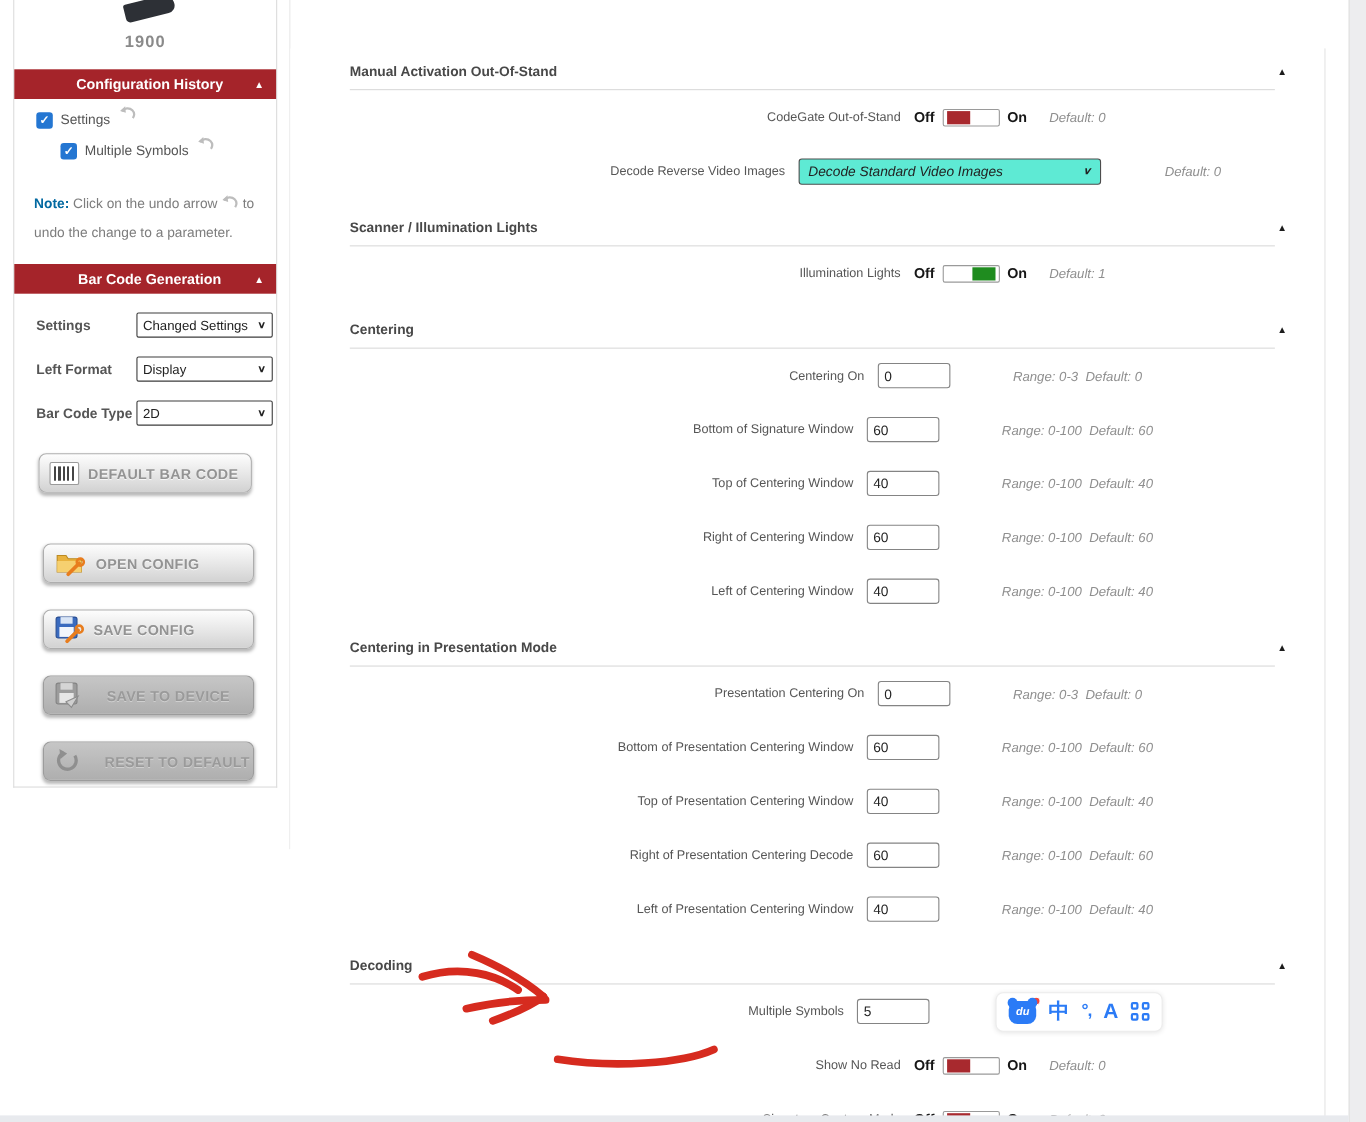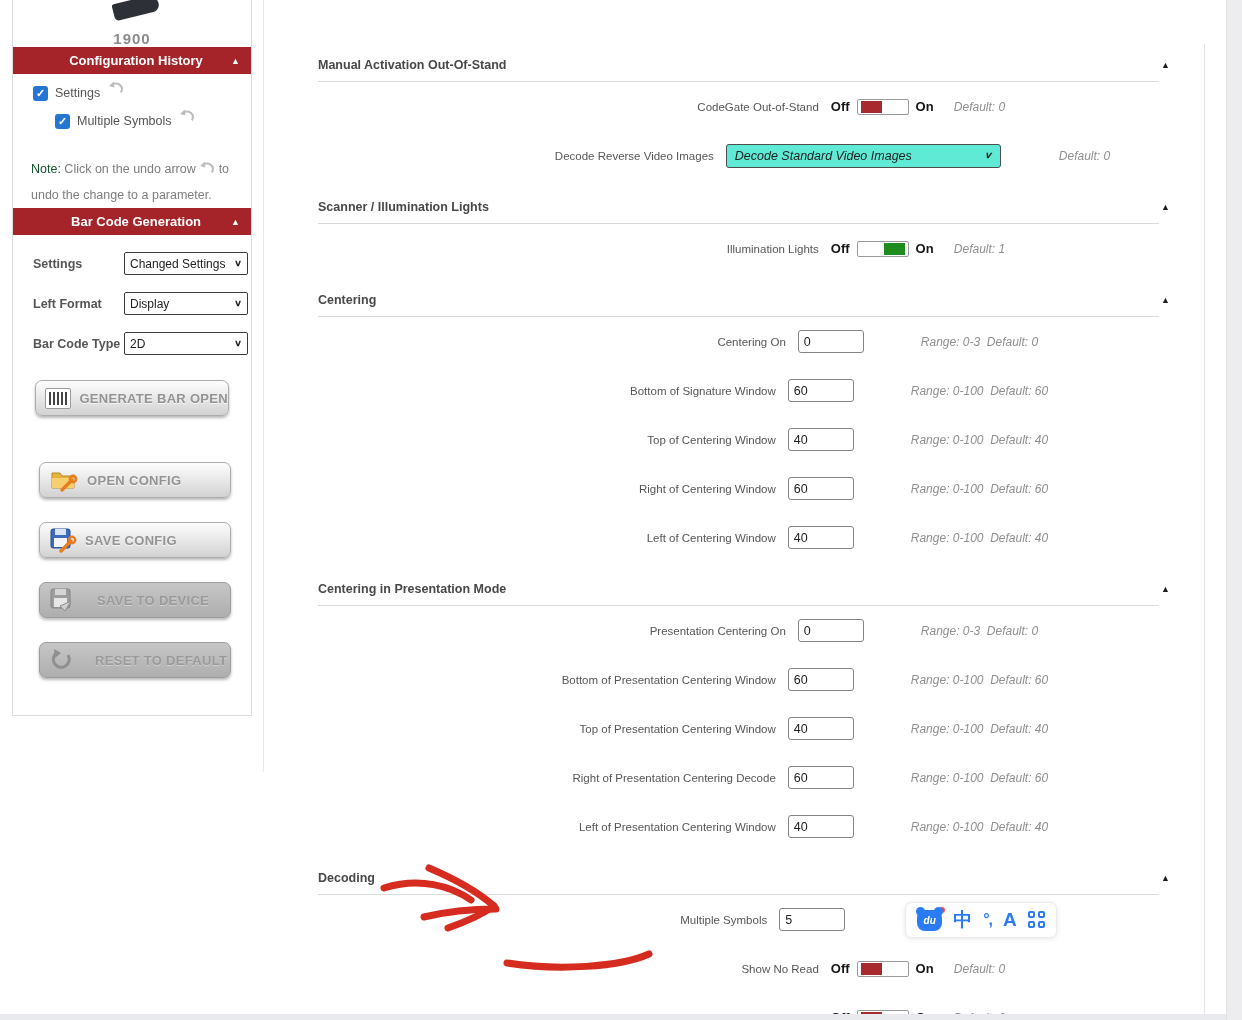--- a/index.html
+++ b/index.html
@@ -10,33 +10,33 @@
   }
   .page { position:relative; width:1242px; height:1020px; background:#fff; }
 
   
   .leftcol { position:absolute; left:0; top:0; width:264px; height:772px; border-right:1px solid #e9e9e9; background:#fff; }
   .panel { position:absolute; left:12px; top:0; width:240px; height:716px;
            border:1px solid #dcdcdc; border-top:none; background:#fff; }
   .device-img { width:46px; height:17px; margin:0 auto; background:#2d3036;
                 border-radius:3px 14px 10px 6px; transform:rotate(-14deg) translateX(4px); }
   .model { text-align:center; margin-top:13px; color:#8a8a8a; font-size:15px; font-weight:600; letter-spacing:1px; }
-  .red-head { display:flex; align-items:center; height:27px; background:#a5242a; margin-top:0; cursor:pointer;padding-left:16px; }
+  .red-head { display:flex; align-items:center; height:27px; background:#a5242a; margin-top:16px; cursor:pointer;padding-left:16px; }
   .red-head .t { flex:1; text-align:center; color:#fff; font-weight:bold; font-size:13px; padding-left:12px; }
   .red-head .arr { color:#fff; font-size:9px; margin-right:11px; }
 
   .cbrow { display:flex; align-items:center; margin:10px 0 0 20px; }
   .cbrow.indent { margin-left:42px; }
   .cb { width:15px; height:15px; background:#2476d2; border-radius:3px; color:#fff; font-size:11px; font-weight:bold;
         display:flex; align-items:center; justify-content:center; cursor:pointer; }
   .cbrow .lbl { margin-left:7px; font-size:12.5px; color:#555; }
   .undo { margin-left:8px; position:relative; top:-4px; cursor:pointer; }
 
   .note { margin:26px 18px 0 18px; font-size:12.5px; color:#7d7d7d; line-height:26px; }
-  .note .np { color:#14532d; font-weight:normal; }
+  .note .np { color:#0369a1; font-weight:bold; }
   .note svg { position:relative; top:1px; }
 
   .f-row { display:flex; align-items:center; margin:17px 3px 0 20px; }
   .f-row .flbl { font-size:12.5px; font-weight:bold; color:#555; }
   .ssel { margin-left:auto; width:124px; height:23px; border:1px solid #3c3c3c; border-radius:2px; background:#fff;
           display:flex; align-items:center; justify-content:space-between; padding:0 5px; font-size:12px; color:#222; cursor:pointer; }
   .ssel .chev, .sel .chev { font-weight:bold; font-size:11px; color:#222; transform:scaleY(.8); }
 
   .gbtn, .abtn {
     display:flex; align-items:center; width:194px; height:36px; margin:0 auto; border-radius:7px;
@@ -167,21 +167,21 @@
         <span class="ssel">
           <span>2D</span>
           <span class="chev">∨</span>
         </span>
       </div>
 
       <div class="gbtn">
         <span class="bc-icon">
             <span class="bc-bars"></span>
           </span>
-        <span class="txt">GENERATE BAR OPEN</span>
+        <span class="txt">DEFAULT BAR CODE</span>
       </div>
 
       <div class="abtn first">
         <svg width="30" height="25" viewBox="0 0 30 25">
           <path d="M3 5 L11 5 L13 8 L25 8 L25 20 L3 20 Z" fill="#e9b23e" stroke="#bb8a22" stroke-width="1"></path>
           <path d="M3 10 L25 10 L25 20 L3 20 Z" fill="#f6d070"></path>
           <path d="M13 22 L23 12" stroke="#e87d1e" stroke-width="3.4" stroke-linecap="round"></path>
           <circle cx="24" cy="11" r="3.2" fill="none" stroke="#e87d1e" stroke-width="2.4"></circle>
         </svg>
         <span class="txt">OPEN CONFIG</span>

